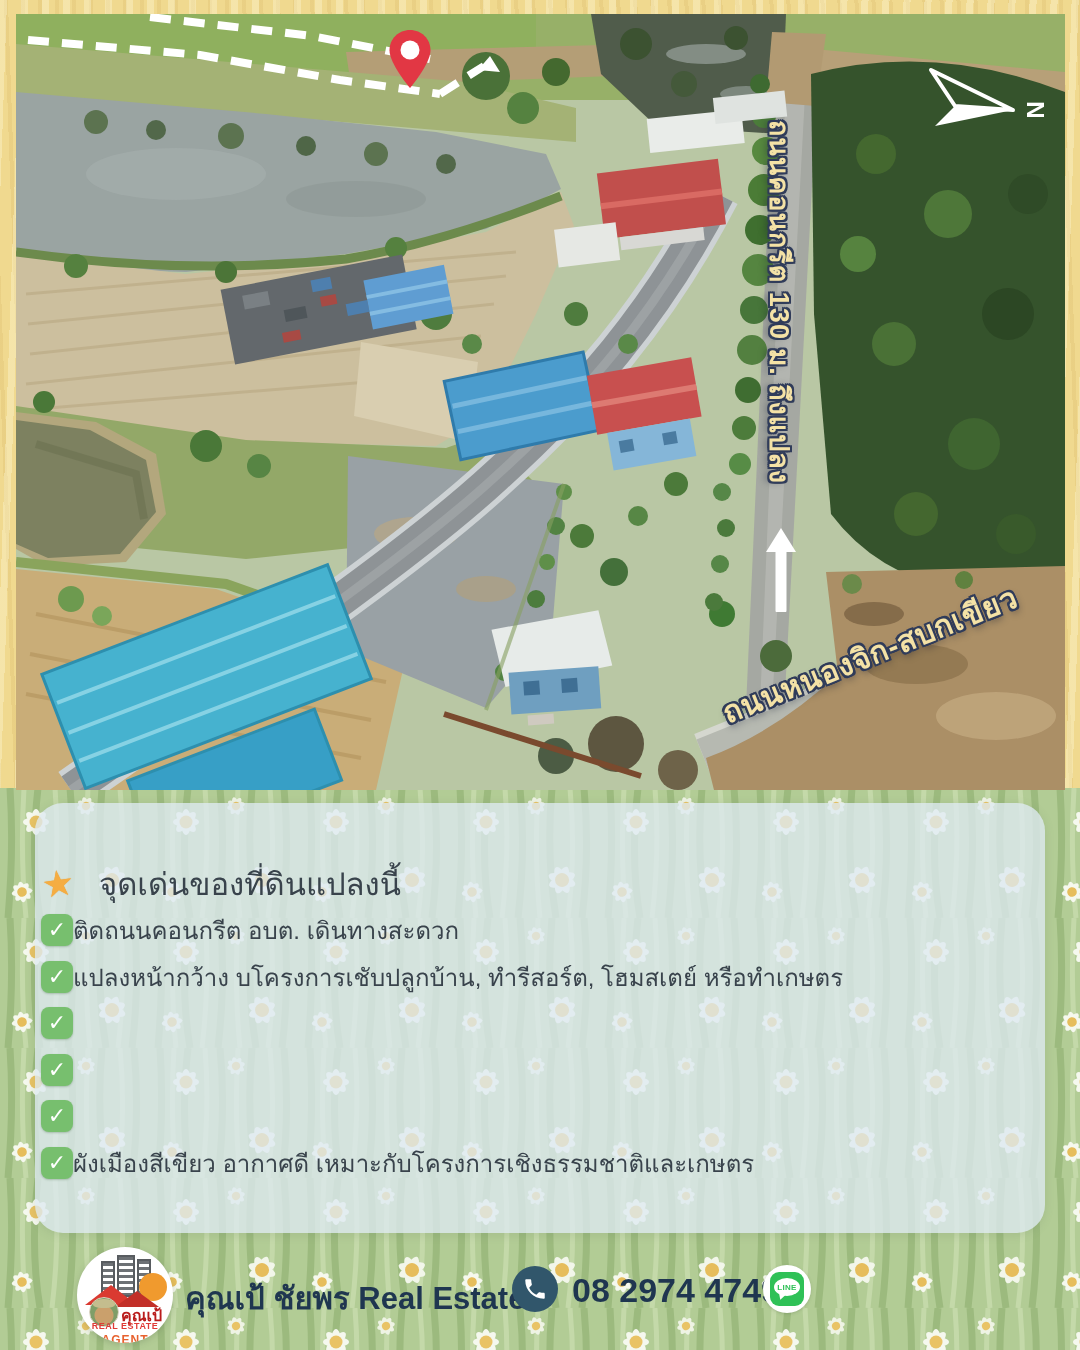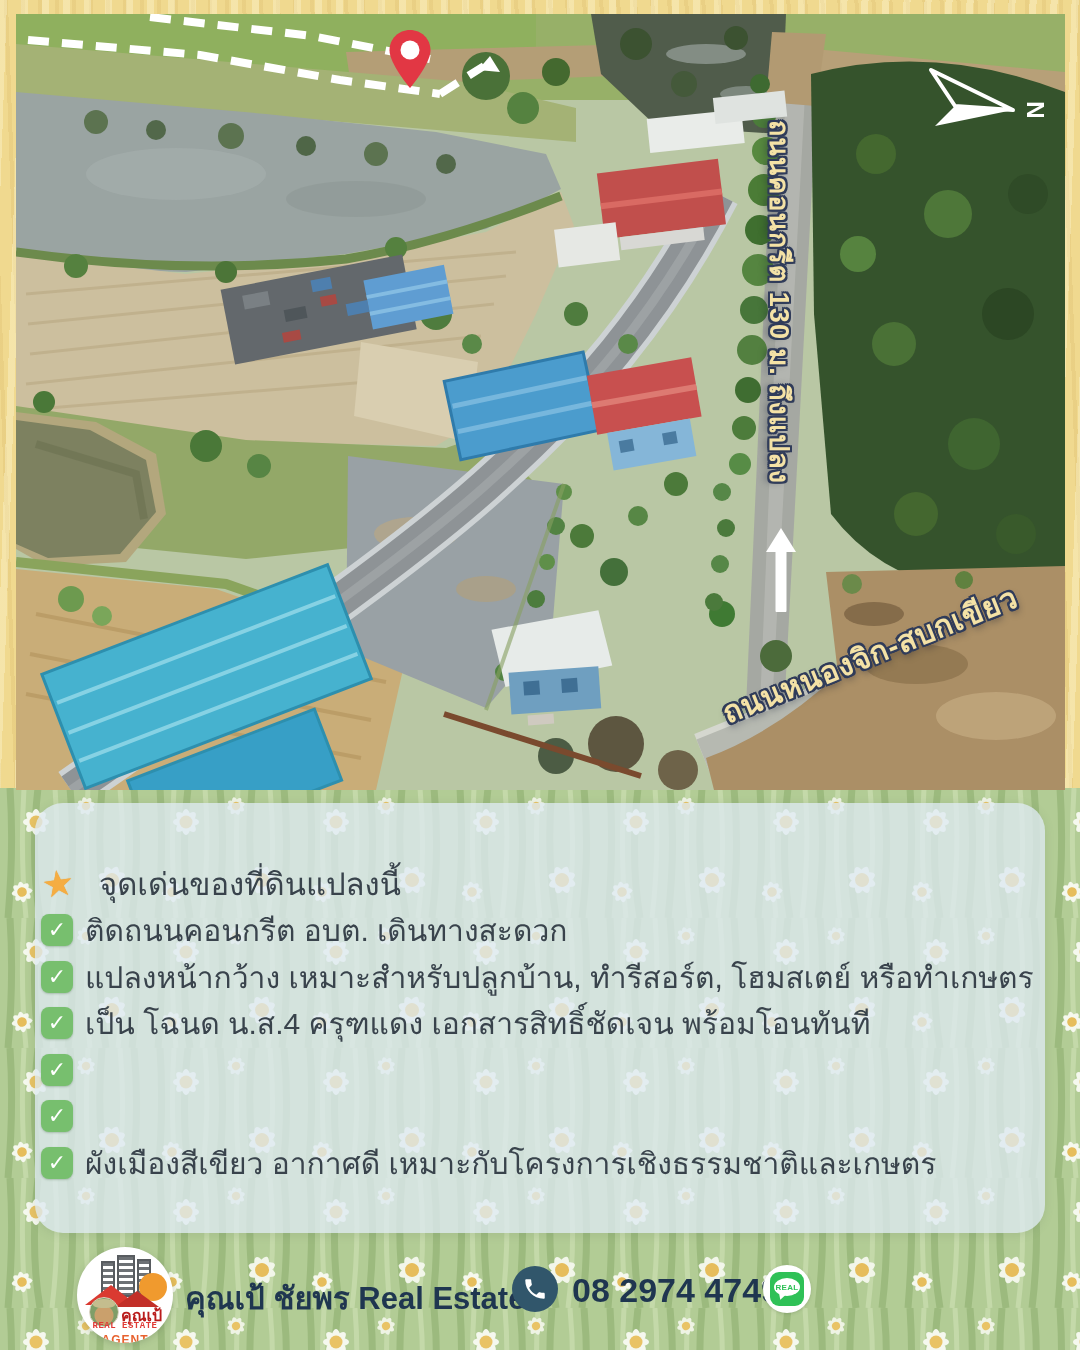--- a/index.html
+++ b/index.html
@@ -31,42 +31,42 @@
                  font-size:33px; font-weight:700; color:#313c46; }
   .row { position:absolute; left:0; width:100%; height:46px; display:flex; align-items:center; }
   .row-star  { top:58px; }
   .row-f0 { top:104px; } .row-f1 { top:151px; } .row-f2 { top:197px; }
   .row-f3 { top:244px; } .row-f4 { top:290px; } .row-f5 { top:337px; }
   .bullet-star { width:42px; margin-left:2px; text-align:center; font-size:36px; color:#f5ad42;
                  text-shadow:0 0 1px #e59a2c; transform:rotate(-8deg); }
   .bullet-check { width:32px; height:32px; margin-left:6px; border-radius:8px; background:#77bf6e;
                   color:#ffffff; font-size:22px; font-weight:700; display:flex; align-items:center;
                   justify-content:center; box-shadow:0 1px 2px rgba(60,100,60,.3); }
-  .row-text { margin-left:12px; font-size:30px; font-weight:500; color:#39434c; white-space:nowrap; }
+  .row-text { font-size:24px; font-weight:500; color:#39434c; white-space:nowrap; }
   .head-text { margin-left:20px; font-size:31px; font-weight:500; color:#39434c; }
   
   .footer { position:absolute; left:0; top:1233px; width:1080px; height:117px; }
   .logo { position:absolute; left:77px; top:14px; width:96px; height:96px; border-radius:50%;
           background:#ffffff; box-shadow:0 2px 6px rgba(80,100,70,.25); overflow:hidden; }
   .lg-bld { position:absolute; background:repeating-linear-gradient(180deg,#6d7175 0 3px,#ffffff 3px 6px);
             border:2px solid #585c60; }
   .b1 { left:24px; top:14px; width:14px; height:34px; }
   .b2 { left:40px; top:8px;  width:18px; height:42px; }
   .b3 { left:60px; top:12px; width:14px; height:36px; }
   .lg-sun { position:absolute; left:62px; top:26px; width:28px; height:28px; border-radius:50%; background:#f09a2e; }
   .lg-roof1 { position:absolute; left:8px; top:38px; width:0; height:0;
               border-left:26px solid transparent; border-right:26px solid transparent; border-bottom:20px solid #da3a31; }
   .lg-roof2 { position:absolute; left:38px; top:44px; width:0; height:0;
               border-left:22px solid transparent; border-right:22px solid transparent; border-bottom:16px solid #c22f28; }
   .lg-avatar { position:absolute; left:12px; top:50px; width:30px; height:30px; border-radius:50%;
                background:radial-gradient(circle at 50% 62%, #caa06c 0 9px, #7f9e68 10px);
                border:1px solid #d8d2c0; }
   .lg-hat { position:absolute; left:16px; top:52px; width:22px; height:9px; border-radius:50% 50% 40% 40%; background:#c4bd8e; }
   .lg-name { position:absolute; left:44px; top:56px; font-size:16px; font-weight:700; color:#b91c1c; }
-  .lg-t1 { position:absolute; left:0; top:74px; width:100%; text-align:center; font-size:9px; font-weight:700; color:#e03a36; letter-spacing:.5px;font-family:Liberation Mono, monospace; }
+  .lg-t1 { position:absolute; left:0; top:74px; width:100%; text-align:center; font-size:9px; font-weight:700; color:#e03a36; letter-spacing:.5px; }
   .lg-t2 { position:absolute; left:0; top:86px; width:100%; text-align:center; font-size:12px; font-weight:700; color:#e8622f; letter-spacing:1px; }
   .agent-name { position:absolute; left:185px; top:40px; font-size:31px; font-weight:700; color:#1f3650; white-space:nowrap; }
   .phone-ic { position:absolute; left:512px; top:33px; width:46px; height:46px; border-radius:50%;
               background:#31566b; display:flex; align-items:center; justify-content:center; }
   .phone-num { position:absolute; left:572px; top:38px; font-size:34px; font-weight:700; color:#1f3650; white-space:nowrap; }
   .line-ic { position:absolute; left:763px; top:32px; width:48px; height:48px; border-radius:50%; background:#ffffff;
              display:flex; align-items:center; justify-content:center; box-shadow:0 1px 3px rgba(80,100,70,.25); }
   .line-sq { width:34px; height:34px; border-radius:9px; background:#2fc157; position:relative; }
   .line-bub { position:absolute; left:4px; top:6px; width:26px; height:18px; border-radius:50%; background:#ffffff; }
   .line-tail { position:absolute; left:8px; top:21px; width:0; height:0; border-left:3px solid transparent;
@@ -353,25 +353,24 @@
       <span class="bullet-star">★</span>
       <span class="head-text">จุดเด่นของที่ดินแปลงนี้</span>
     </div>
 
     <div class="row row-f0">
       <span class="bullet-check">✓</span>
       <span class="row-text">ติดถนนคอนกรีต อบต. เดินทางสะดวก</span>
     </div>
     <div class="row row-f1">
       <span class="bullet-check">✓</span>
-      <span class="row-text">แปลงหน้ากว้าง เหมาะสำหรับปลูกบ้าน, ทำรีสอร์ต, โฮมสเตย์ หรือทำเกษตร</span>
+      <span class="row-text">แปลงหน้ากว้าง บโครงการเชับปลูกบ้าน, ทำรีสอร์ต, โฮมสเตย์ หรือทำเกษตร</span>
     </div>
     <div class="row row-f2">
       <span class="bullet-check">✓</span>
-      <span class="row-text">เป็น โฉนด น.ส.4 ครุฑแดง เอกสารสิทธิ์ชัดเจน พร้อมโอนทันที</span>
     </div>
     <div class="row row-f3">
       <span class="bullet-check">✓</span>
     </div>
     <div class="row row-f4">
       <span class="bullet-check">✓</span>
     </div>
     <div class="row row-f5">
       <span class="bullet-check">✓</span>
       <span class="row-text">ผังเมืองสีเขียว อากาศดี เหมาะกับโครงการเชิงธรรมชาติและเกษตร</span>
@@ -399,17 +398,17 @@
       <svg width="26" height="26" viewBox="0 0 24 24">
         <path fill="#ffffff" d="M6.62 10.79c1.44 2.83 3.76 5.14 6.59 6.59l2.2-2.2c.27-.27.67-.36 1.02-.24 1.12.37 2.33.57 3.57.57.55 0 1 .45 1 1V20c0 .55-.45 1-1 1-9.39 0-17-7.61-17-17 0-.55.45-1 1-1h3.5c.55 0 1 .45 1 1 0 1.25.2 2.45.57 3.57.11.35.03.74-.25 1.02l-2.2 2.2z"></path>
       </svg>
     </div>
     <div class="phone-num">08 2974 4749</div>
 
     <div class="line-ic">
       <div class="line-sq">
         <div class="line-bub"></div>
         <div class="line-tail"></div>
-        <div class="line-word">REAL</div>
+        <div class="line-word">LINE</div>
       </div>
     </div>
   </div>
 </div>
 
 </body></html>

